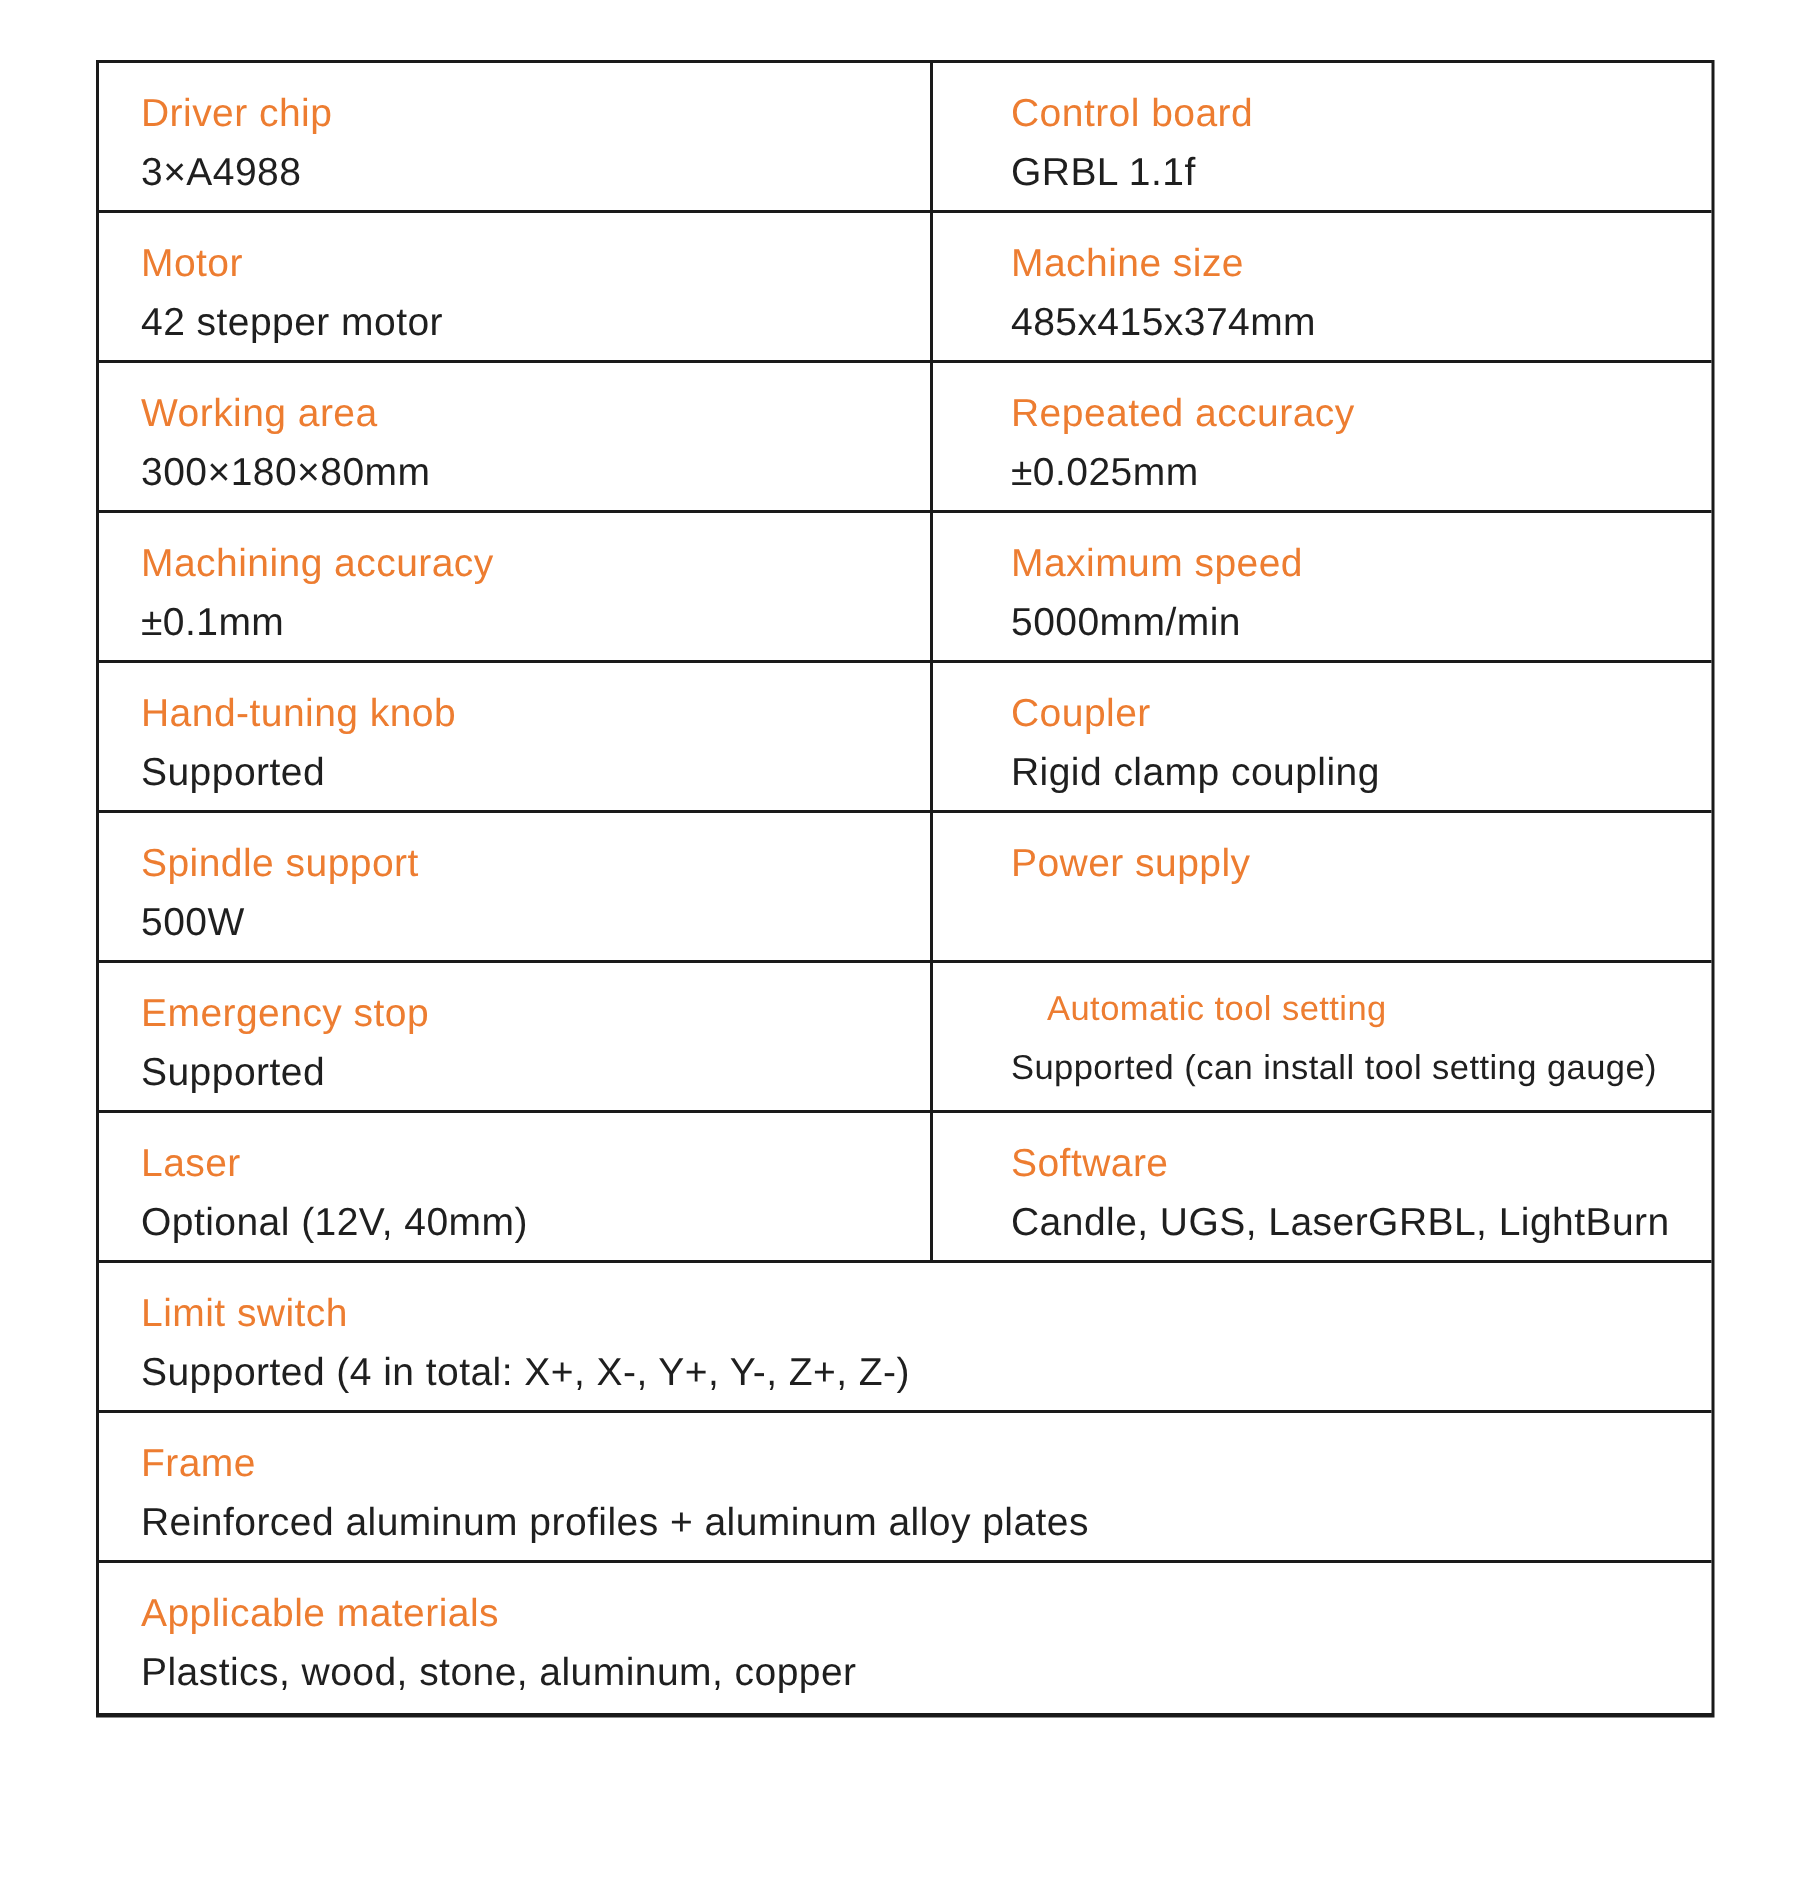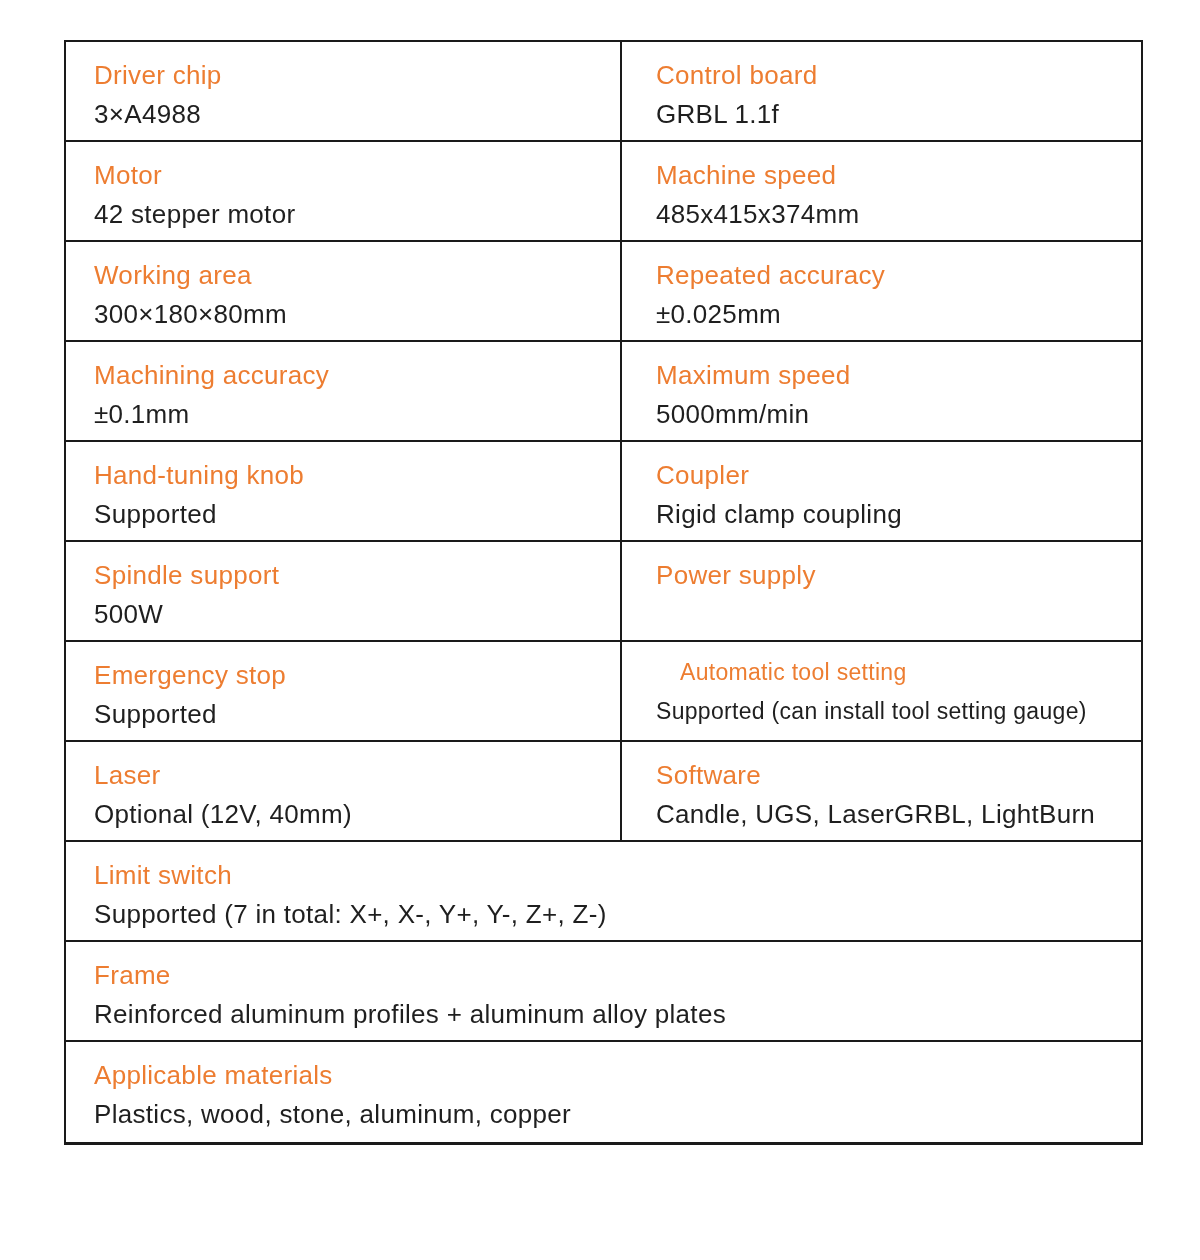--- a/index.html
+++ b/index.html
@@ -38,21 +38,21 @@
     padding: 17px 8px 0 28px;
     overflow: hidden;
   }
   .row.two-col .cell.left {
     width: 556px;
     flex: 0 0 556px;
     border-right: 2px solid #1a1a1a;
   }
   .row.two-col .cell.right {
     flex: 1;
-    padding-left: 34px;
+    padding-left: 52px;
   }
   .row.full .cell {
     flex: 1;
   }
   .label {
     color: #ed7d31;
     font-size: 26px;
     line-height: 33px;
     letter-spacing: 0.3px;
     white-space: nowrap;
@@ -84,21 +84,21 @@
       <div class="value">GRBL 1.1f</div>
     </div>
   </div>
 
   <div class="row two-col">
     <div class="cell left">
       <div class="label">Motor</div>
       <div class="value">42 stepper motor</div>
     </div>
     <div class="cell right">
-      <div class="label">Machine speed</div>
+      <div class="label">Machine size</div>
       <div class="value">485x415x374mm</div>
     </div>
   </div>
 
   <div class="row two-col">
     <div class="cell left">
       <div class="label">Working area</div>
       <div class="value">300×180×80mm</div>
     </div>
     <div class="cell right">
@@ -158,21 +158,21 @@
     </div>
     <div class="cell right">
       <div class="label">Software</div>
       <div class="value">Candle, UGS, LaserGRBL, LightBurn</div>
     </div>
   </div>
 
   <div class="row full">
     <div class="cell">
       <div class="label">Limit switch</div>
-      <div class="value">Supported (7 in total: X+, X-, Y+, Y-, Z+, Z-)</div>
+      <div class="value">Supported (4 in total: X+, X-, Y+, Y-, Z+, Z-)</div>
     </div>
   </div>
 
   <div class="row full">
     <div class="cell">
       <div class="label">Frame</div>
       <div class="value">Reinforced aluminum profiles + aluminum alloy plates</div>
     </div>
   </div>
 

